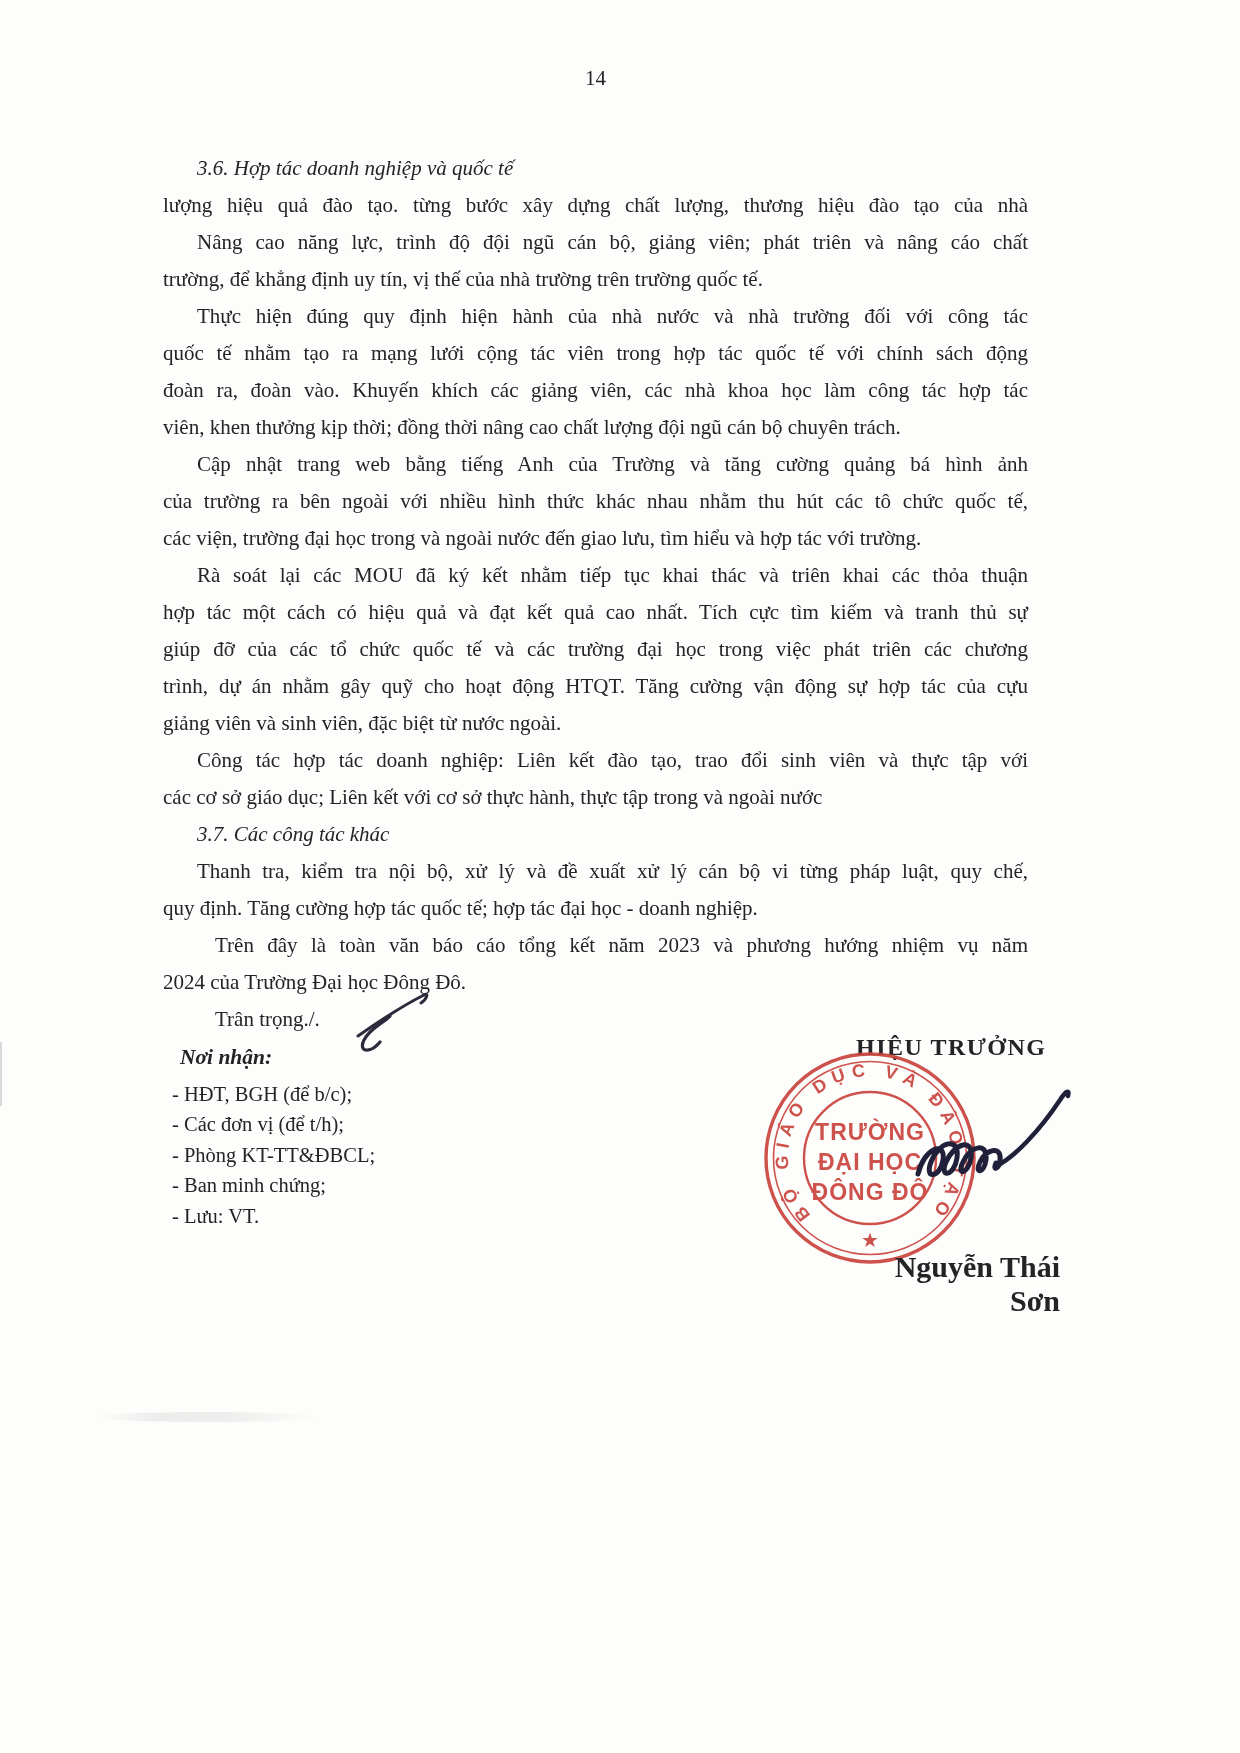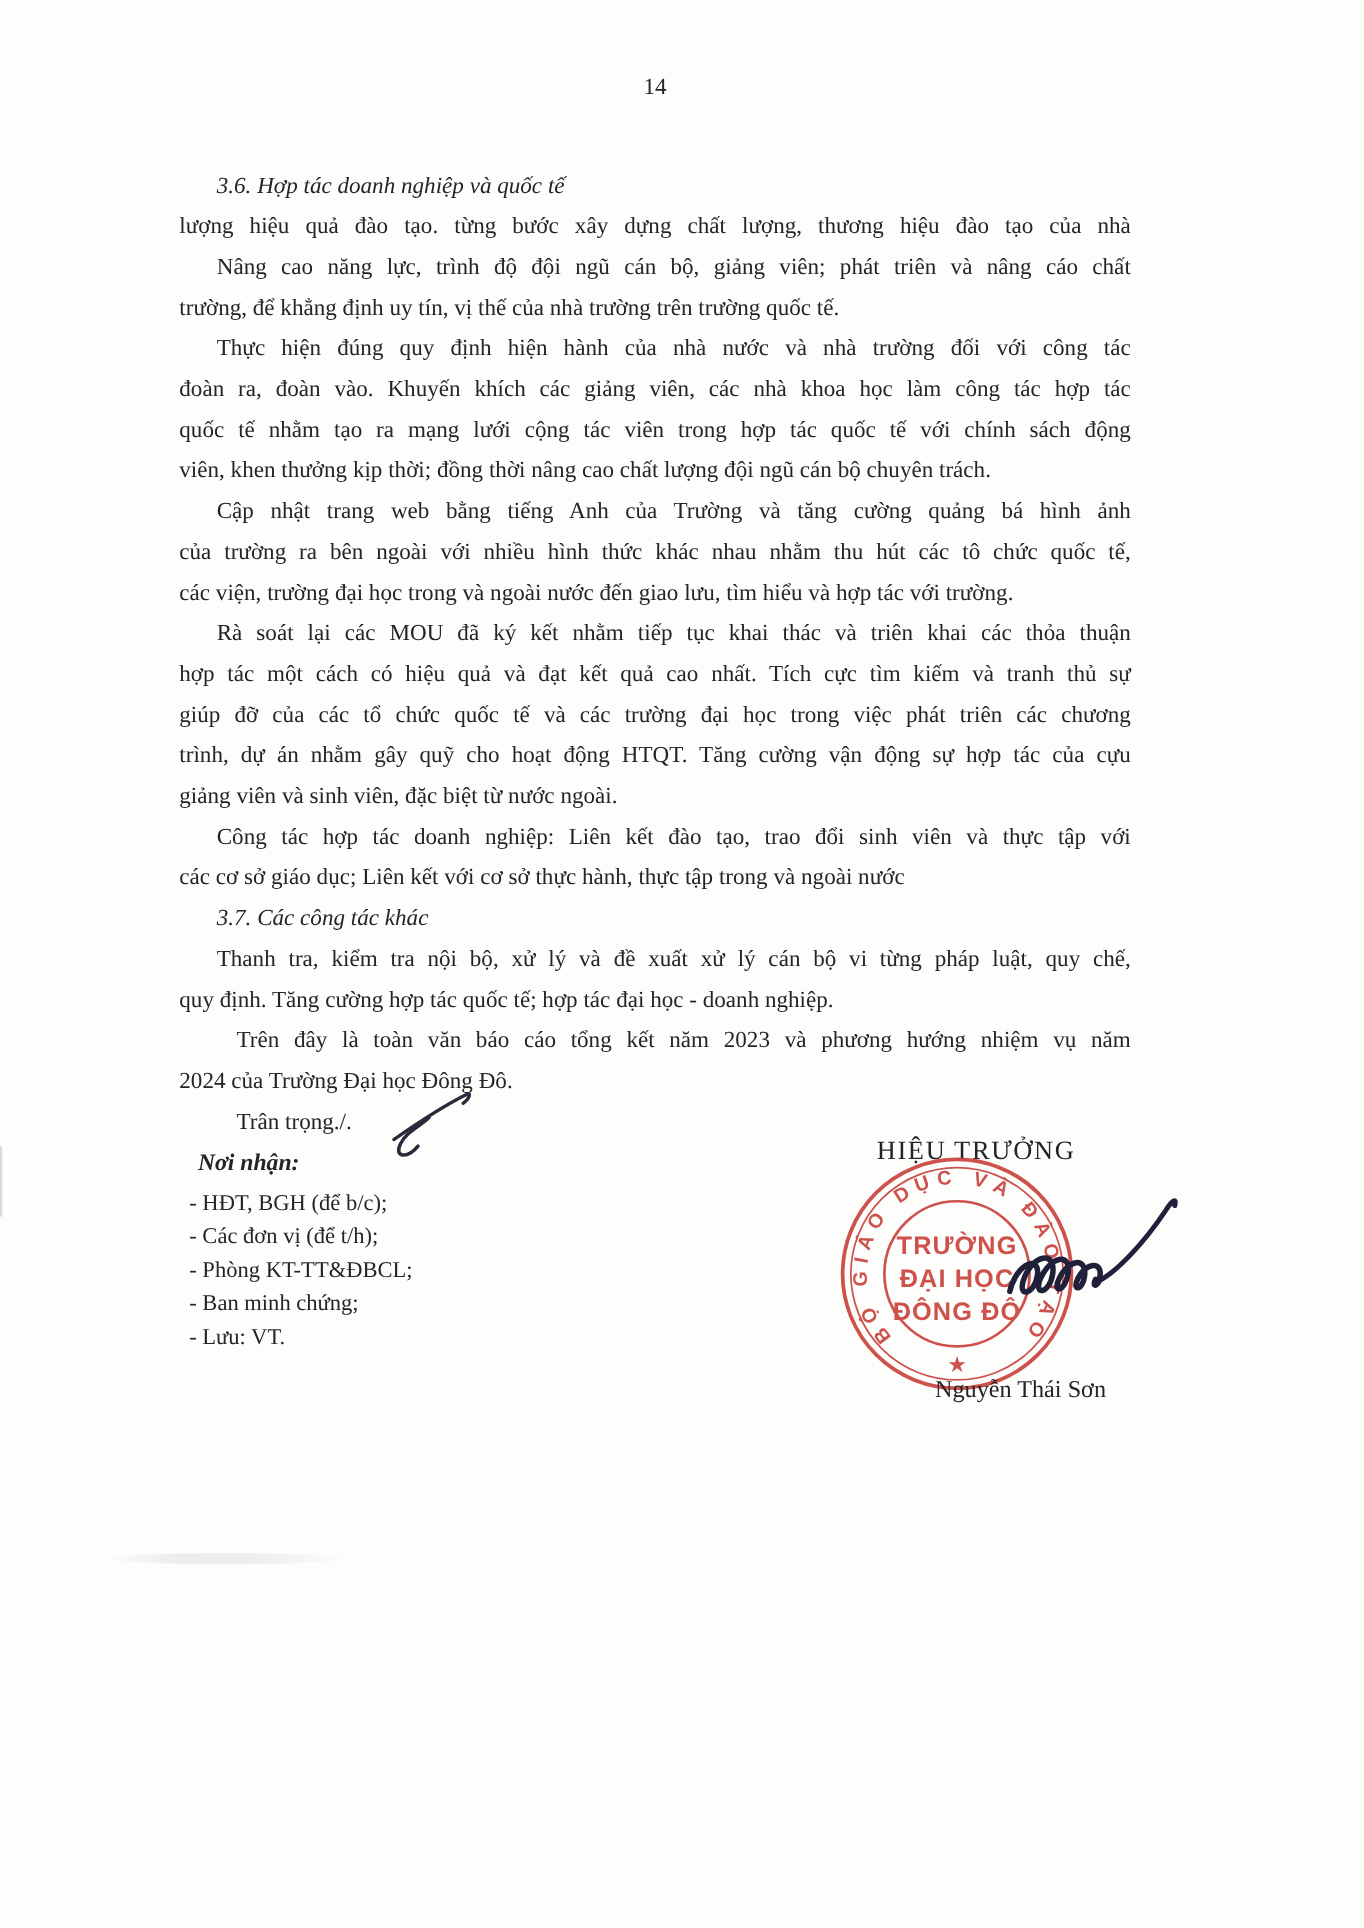--- a/index.html
+++ b/index.html
@@ -9,24 +9,24 @@
           font-size:21px;}
   .docbody{position:absolute;left:163px;top:150px;width:865px;font-size:21px;
            line-height:37px;}
   .ln{text-align:left;}
   .jf{text-align:justify;text-align-last:justify;}
   .in{padding-left:34px;}
   .in2{padding-left:52px;}
   .hd{font-weight:normal;font-style:italic;padding-left:34px;text-align:left;text-align-last:left;}
   .recips{position:absolute;left:172px;top:1042px;font-size:20.5px;line-height:30.6px;}
   .rlabel{font-weight:bold;font-style:italic;font-size:21.5px;padding-left:8px;margin-bottom:6px;}
-  .sigtitle{position:absolute;left:797px;top:1034px;font-size:24px;font-weight:normal;
+  .sigtitle{position:absolute;left:856px;top:1034px;font-size:24px;font-weight:bold;
             letter-spacing:1.5px;text-align:right;}
-  .signame{position:absolute;left:850px;top:1250px;width:210px;text-align:left;
-           font-size:22px;font-weight:normal;}
+  .signame{position:absolute;left:850px;top:1250px;width:210px;text-align:right;
+           font-size:30px;font-weight:bold;}
   .stampbox{position:absolute;left:757px;top:1045px;width:226px;height:226px;opacity:.9;}
   .stampbox .ring{fill:none;stroke:#c9403a;}
   .ringtext{font-family:"Liberation Sans", sans-serif;font-weight:bold;font-size:18px;
             letter-spacing:6.5px;fill:#c9403a;}
   .ctext{font-family:"Liberation Sans", sans-serif;font-weight:bold;font-size:23px;
          letter-spacing:1px;fill:#c9403a;}
   .star{font-size:20px;fill:#c9403a;}
   .sigink{position:absolute;left:912px;top:1078px;width:170px;height:120px;}
   .sigink path{stroke:#20203a;fill:none;stroke-linecap:round;stroke-linejoin:round;}
   .flourish{position:absolute;left:350px;top:990px;width:84px;height:68px;}
@@ -42,22 +42,22 @@
 <div class="page">
 
   <div class="pageno">14</div>
 
   <div class="docbody">
     <div class="ln hd">3.6. Hợp tác doanh nghiệp và quốc tế</div>
     <div class="ln jf">lượng hiệu quả đào tạo. từng bước xây dựng chất lượng, thương hiệu đào tạo của nhà</div>
     <div class="ln jf in">Nâng cao năng lực, trình độ đội ngũ cán bộ, giảng viên; phát triên và nâng cáo chất</div>
     <div class="ln">trường, để khẳng định uy tín, vị thế của nhà trường trên trường quốc tế.</div>
     <div class="ln jf in">Thực hiện đúng quy định hiện hành của nhà nước và nhà trường đối với công tác</div>
+    <div class="ln jf">quốc tế nhằm tạo ra mạng lưới cộng tác viên trong hợp tác quốc tế với chính sách động</div>
     <div class="ln jf">đoàn ra, đoàn vào. Khuyến khích các giảng viên, các nhà khoa học làm công tác hợp tác</div>
-    <div class="ln jf">quốc tế nhằm tạo ra mạng lưới cộng tác viên trong hợp tác quốc tế với chính sách động</div>
     <div class="ln">viên, khen thưởng kịp thời; đồng thời nâng cao chất lượng đội ngũ cán bộ chuyên trách.</div>
     <div class="ln jf in">Cập nhật trang web bằng tiếng Anh của Trường và tăng cường quảng bá hình ảnh</div>
     <div class="ln jf">của trường ra bên ngoài với nhiều hình thức khác nhau nhằm thu hút các tô chức quốc tế,</div>
     <div class="ln">các viện, trường đại học trong và ngoài nước đến giao lưu, tìm hiểu và hợp tác với trường.</div>
     <div class="ln jf in">Rà soát lại các MOU đã ký kết nhằm tiếp tục khai thác và triên khai các thỏa thuận</div>
     <div class="ln jf">hợp tác một cách có hiệu quả và đạt kết quả cao nhất. Tích cực tìm kiếm và tranh thủ sự</div>
     <div class="ln jf">giúp đỡ của các tổ chức quốc tế và các trường đại học trong việc phát triên các chương</div>
     <div class="ln jf">trình, dự án nhằm gây quỹ cho hoạt động HTQT. Tăng cường vận động sự hợp tác của cựu</div>
     <div class="ln">giảng viên và sinh viên, đặc biệt từ nước ngoài.</div>
     <div class="ln jf in">Công tác hợp tác doanh nghiệp: Liên kết đào tạo, trao đổi sinh viên và thực tập với</div>

